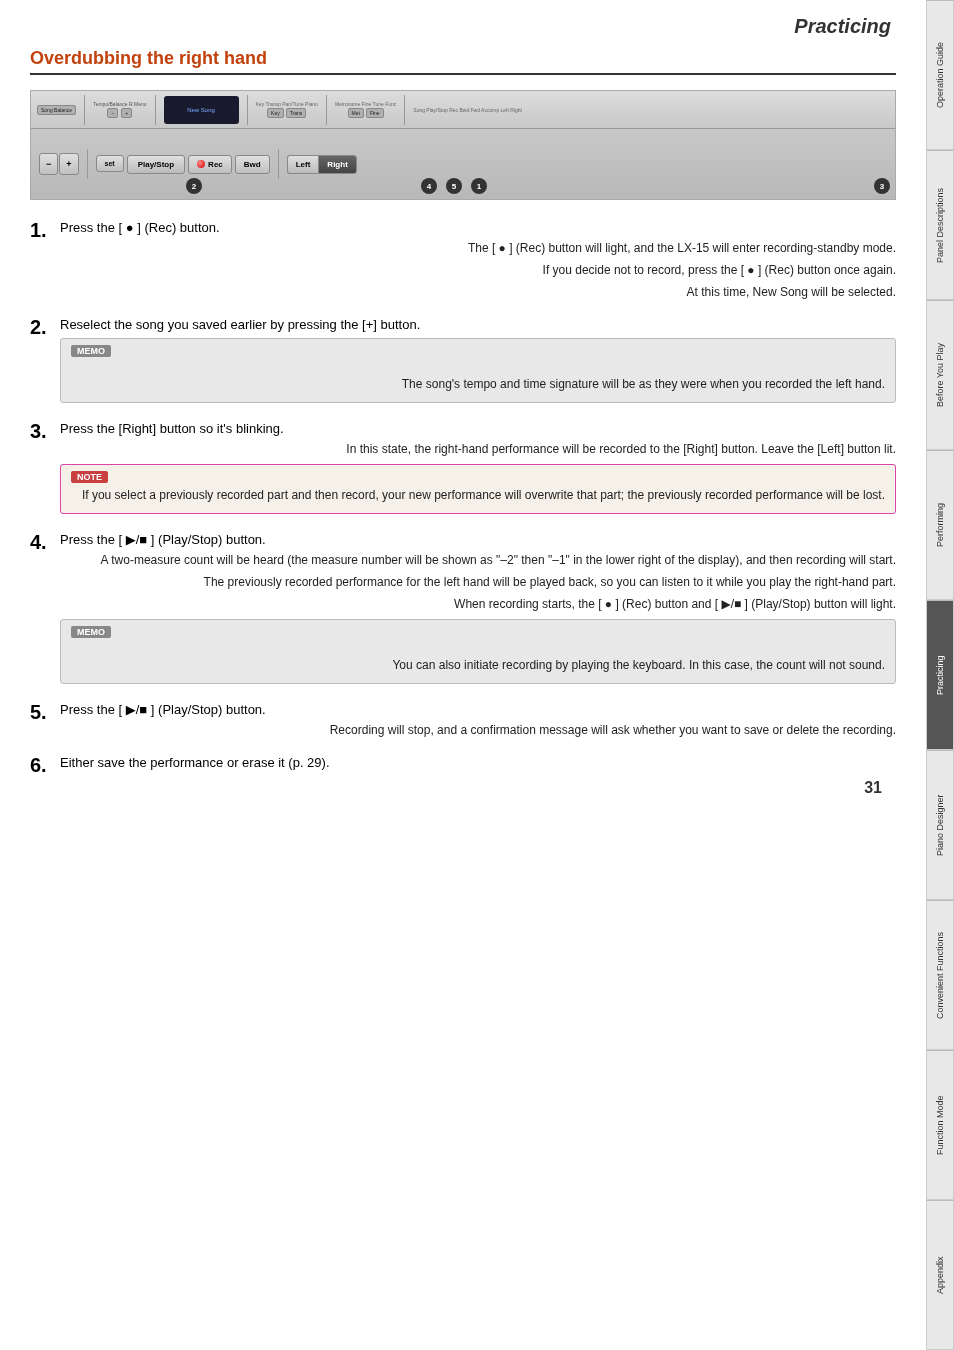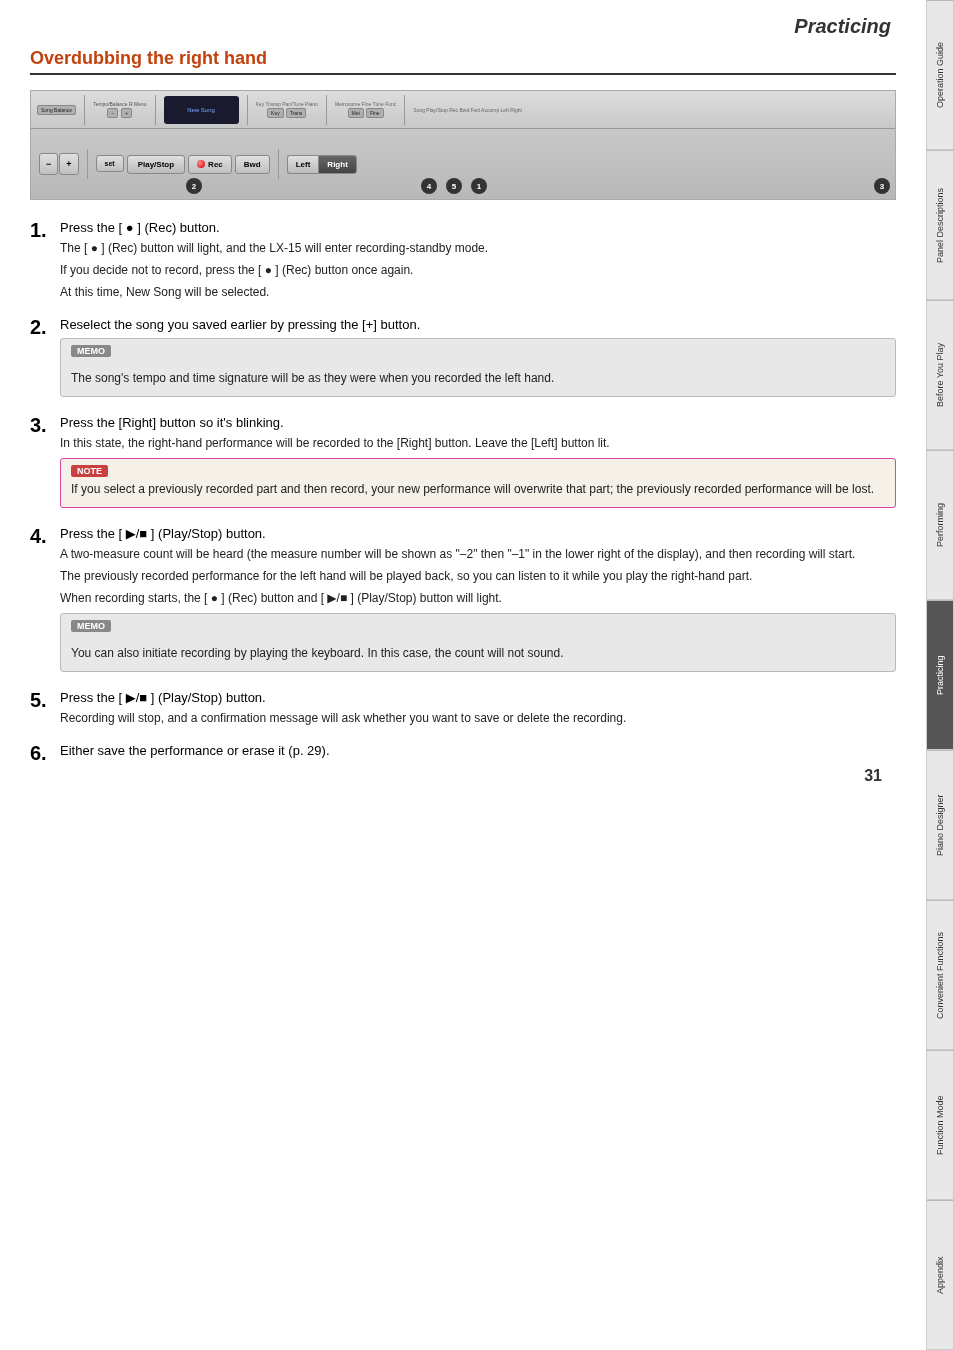--- a/index.html
+++ b/index.html
@@ -94,40 +94,41 @@
     .step-title {
       font-size: 13px;
       font-weight: normal;
       margin-bottom: 4px;
     }
     .step-body {
       font-size: 12px;
       color: #222;
       line-height: 1.5;
       margin-bottom: 4px;
+      text-align: right;
     }
 
     
     .memo-box {
       background: #e8e8e8;
       border: 1px solid #bbb;
       border-radius: 3px;
       padding: 5px 10px;
       margin: 6px 0;
       font-size: 11px;
     }
     .memo-label {
       display: inline-block;
       background: #888;
       color: #fff;
       font-size: 9px;
       font-weight: bold;
       padding: 1px 6px;
       border-radius: 2px;
-      margin-bottom: 12px;
+      margin-bottom: 18px;
     }
 
     
     .note-box {
       background: #f5f0e8;
       border: 1px solid #d4a;
       border-radius: 3px;
       padding: 5px 10px;
       margin: 6px 0;
       font-size: 11px;

